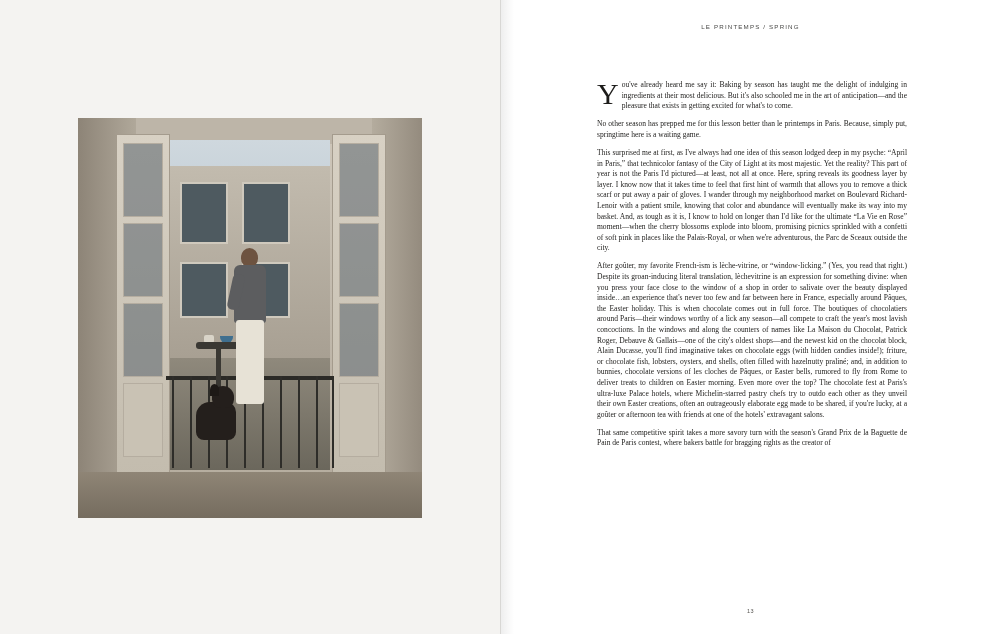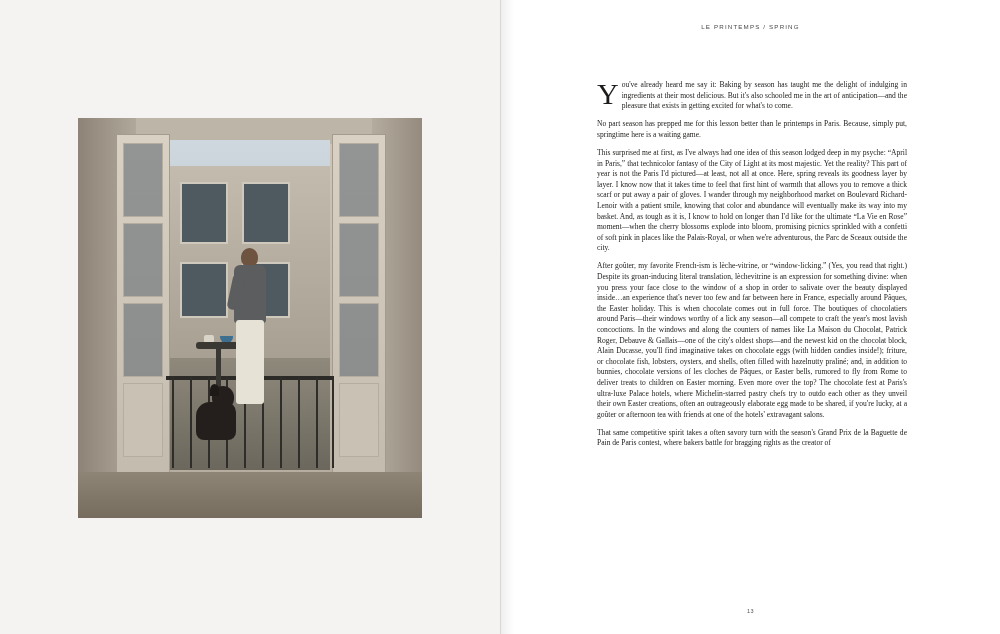--- a/index.html
+++ b/index.html
@@ -317,23 +317,23 @@
         <div class="floor"></div>
       </div>
     </div>
   </div>
 
   <div class="page page-right">
     <div class="running-head">LE PRINTEMPS / SPRING</div>
 
     <div class="column">
       <p class="para first dropcap-wrap"><span class="dropcap">Y</span><span>ou've already heard me say it: Baking by season has taught me the delight of indulging in ingredients at their most delicious. But it's also schooled me in the art of anticipation—and the pleasure that exists in getting excited for what's to come.</span></p>
-      <p class="para">No part season has prepped me for this lesson better than le printemps in Paris. Because, simply put, springtime here is a waiting game.</p>
+      <p class="para">No other season has prepped me for this lesson better than le printemps in Paris. Because, simply put, springtime here is a waiting game.</p>
       <p class="para">This surprised me at first, as I've always had one idea of this season lodged deep in my psyche: “April in Paris,” that technicolor fantasy of the City of Light at its most majestic. Yet the reality? This part of year is not the Paris I'd pictured—at least, not all at once. Here, spring reveals its goodness layer by layer. I know now that it takes time to feel that first hint of warmth that allows you to remove a thick scarf or put away a pair of gloves. I wander through my neighborhood market on Boulevard Richard-Lenoir with a patient smile, knowing that color and abundance will eventually make its way into my basket. And, as tough as it is, I know to hold on longer than I'd like for the ultimate “La Vie en Rose” moment—when the cherry blossoms explode into bloom, promising picnics sprinkled with a confetti of soft pink in places like the Palais-Royal, or when we're adventurous, the Parc de Sceaux outside the city.</p>
       <p class="para">After goûter, my favorite French-ism is lèche-vitrine, or “window-licking.” (Yes, you read that right.) Despite its groan-inducing literal translation, lèchevitrine is an expression for something divine: when you press your face close to the window of a shop in order to salivate over the beauty displayed inside…an experience that's never too few and far between here in France, especially around Pâques, the Easter holiday. This is when chocolate comes out in full force. The boutiques of chocolatiers around Paris—their windows worthy of a lick any season—all compete to craft the year's most lavish concoctions. In the windows and along the counters of names like La Maison du Chocolat, Patrick Roger, Debauve &amp; Gallais—one of the city's oldest shops—and the newest kid on the chocolat block, Alain Ducasse, you'll find imaginative takes on chocolate eggs (with hidden candies inside!); friture, or chocolate fish, lobsters, oysters, and shells, often filled with hazelnutty praliné; and, in addition to bunnies, chocolate versions of les cloches de Pâques, or Easter bells, rumored to fly from Rome to deliver treats to children on Easter morning. Even more over the top? The chocolate fest at Paris's ultra-luxe Palace hotels, where Michelin-starred pastry chefs try to outdo each other as they unveil their own Easter creations, often an outrageously elaborate egg made to be shared, if you're lucky, at a goûter or afternoon tea with friends at one of the hotels' extravagant salons.</p>
-      <p class="para">That same competitive spirit takes a often savory turn with the season's Grand Prix de la Baguette de Pain de Paris contest, where bakers battle for bragging rights as the creator of</p>
+      <p class="para">That same competitive spirit takes a more savory turn with the season's Grand Prix de la Baguette de Pain de Paris contest, where bakers battle for bragging rights as the creator of</p>
     </div>
 
     <div class="folio">13</div>
   </div>
 
   <div class="gutter-shadow"></div>
 </div>
 
 </body></html>

